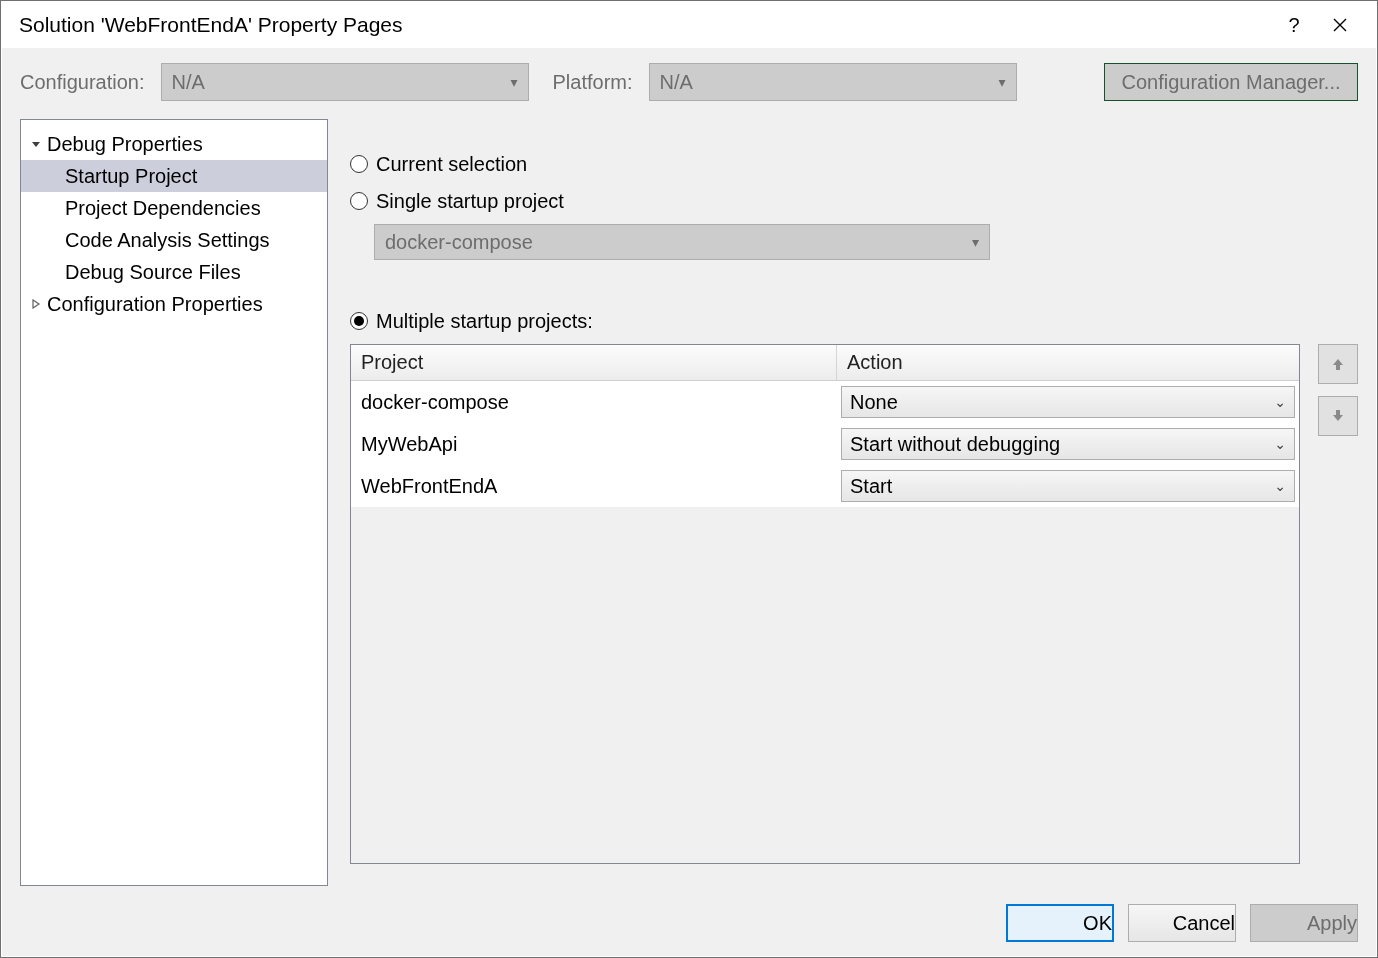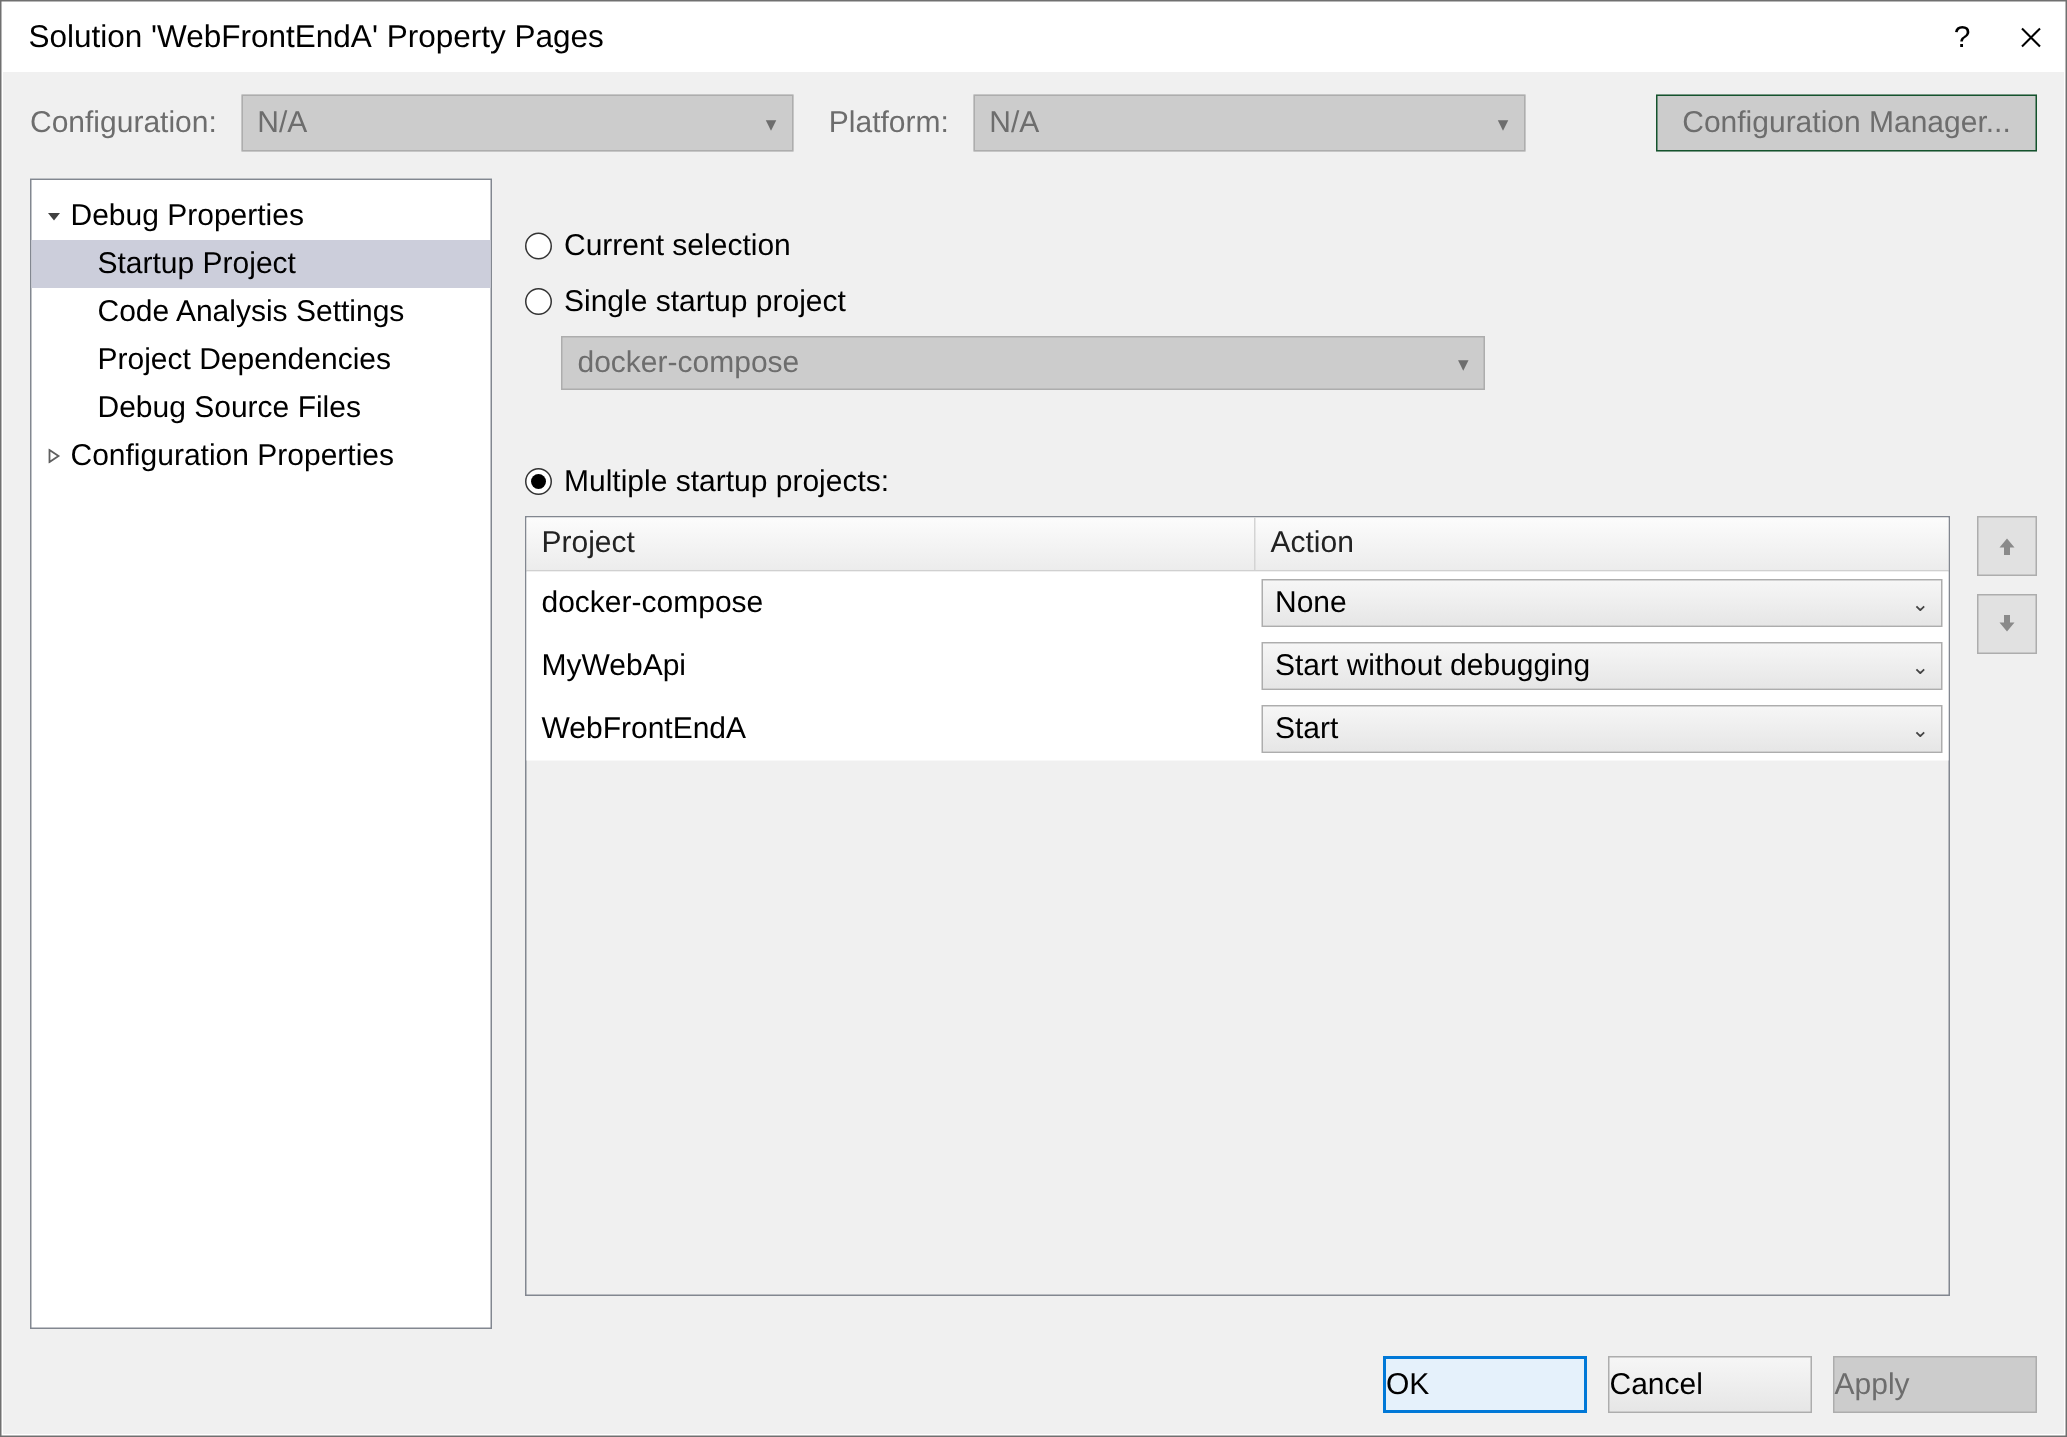--- a/index.html
+++ b/index.html
@@ -8,21 +8,21 @@
     width:1378px; height:958px;
     font-family: "Segoe UI", Tahoma, sans-serif;
     font-size:20px;
     background:#fff;
     color:#000;
     border:1px solid #707070;
   }
   .titlebar {
     height:48px;
     display:flex; align-items:center;
-    padding:0 0 0 18px;
+    padding:0 14px 0 18px;
   }
   .titlebar .title { flex:1; font-size:21px; color:#000; }
   .titlebar .tbtn {
     width:46px; height:32px;
     display:flex; align-items:center; justify-content:center;
     color:#000;
   }
   .content {
     position:absolute; left:2px; right:2px; top:48px; bottom:2px;
     background:#f0f0f0;
@@ -109,23 +109,23 @@
   .sidebtns { display:flex; flex-direction:column; gap:12px;}
   .sq {
     width:40px; height:40px; border:1px solid #adadad;
     background:#e1e1e1; display:flex; align-items:center; justify-content:center;
     color:#6d6d6d;
   }
   .footer {
     display:flex; justify-content:flex-end; gap:14px; margin-top:18px;
   }
   .btn {
-    width:136px; height:38px; border:1px solid #adadad;
+    width:108px; height:38px; border:1px solid #adadad;
     background:linear-gradient(#f6f6f6,#e6e6e6);
-    display:flex; align-items:center; justify-content:flex-start; font-size:20px;
+    display:flex; align-items:center; justify-content:flex-end; font-size:20px;
   }
   .btn.primary { border:2px solid #0078d7; background:#e5f1fb;}
   .btn.disabled { background:#cccccc; color:#6d6d6d; }
 </style>
 </head>
 <body>
 
 <div class="titlebar">
   <span class="title">Solution 'WebFrontEndA' Property Pages</span>
   <div class="tbtn">?</div>
@@ -162,24 +162,24 @@
           <svg width="10" height="10" viewBox="0 0 10 10">
               <path d="M1 3 L5 8 L9 3 Z" fill="#404040"></path>
             </svg>
         </span>
         <span class="txt">Debug Properties</span>
       </div>
       <div class="tchild sel">
           <span>Startup Project</span>
         </div>
       <div class="tchild">
+          <span>Project Dependencies</span>
+        </div>
+      <div class="tchild">
           <span>Code Analysis Settings</span>
-        </div>
-      <div class="tchild">
-          <span>Project Dependencies</span>
         </div>
       <div class="tchild">
           <span>Debug Source Files</span>
         </div>
       <div class="tnode">
         <span class="tw">
           <svg width="10" height="10" viewBox="0 0 10 10">
               <path d="M2 1 L8 5 L2 9 Z" fill="none" stroke="#606060" stroke-width="1.2"></path>
             </svg>
         </span>

